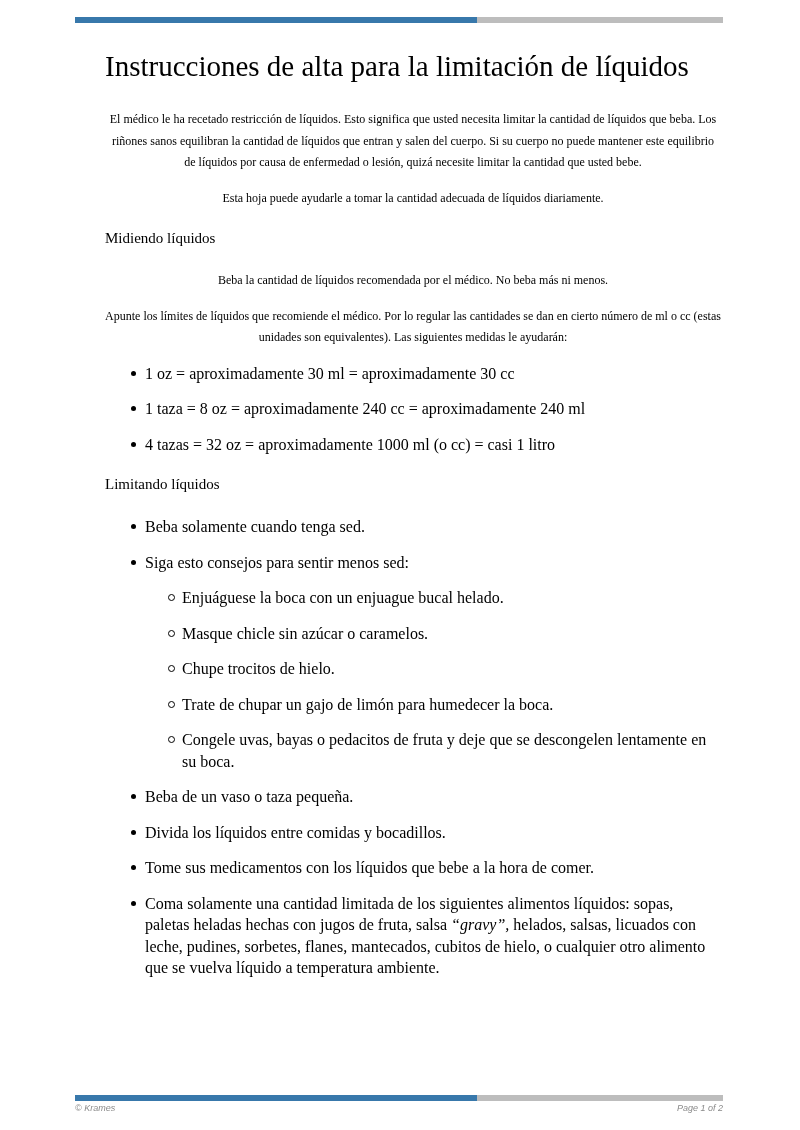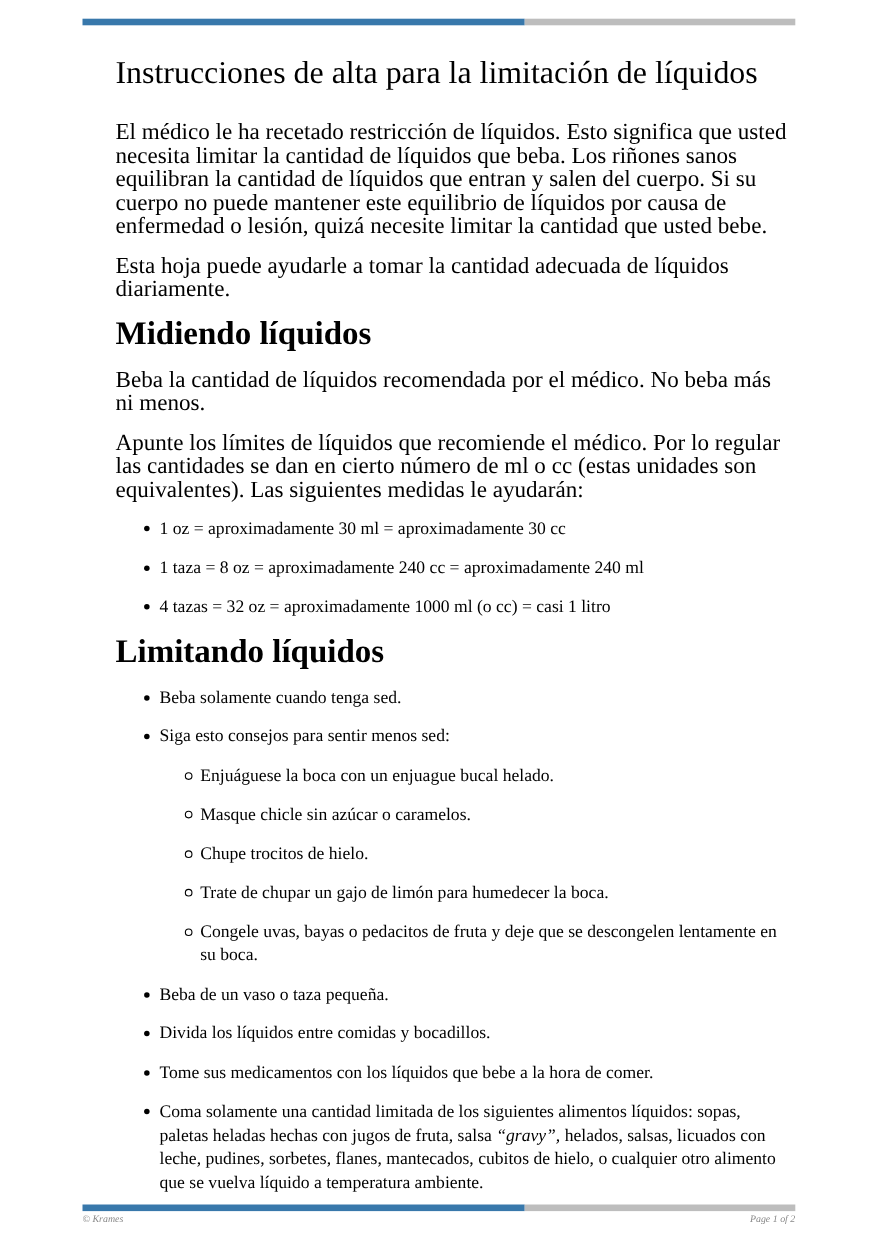--- a/index.html
+++ b/index.html
@@ -33,29 +33,30 @@
     top: 50px;
     width: 616px;
   }
   h1 {
     font-size: 29px;
     line-height: 33px;
     font-weight: normal;
     margin: 0 0 26px 0;
   }
   h2 {
-    font-size: 30px;
+    font-size: 15px;
     line-height: 27px;
-    font-weight: bold;
+    font-weight: normal;
     margin: 16px 0 18px 0;
   }
   p {
-    font-size: 21px;
+    font-size: 12px;
     line-height: 21.5px;
     margin: 0 0 14px 0;
+    text-align: center;
   }
   ul {
     list-style: none;
     margin: 0 0 14px 0;
     padding: 0 0 0 40px;
     font-size: 16px;
     line-height: 21.5px;
   }
   ul.l2 {
     margin: 14px 0 0 0;
@@ -91,21 +92,21 @@
   .footer {
     position: absolute;
     left: 75px;
     width: 648px;
     top: 1095px;
   }
   .footer-row {
     display: flex;
     justify-content: space-between;
     margin-top: 2px;
-    font-family: Liberation Serif, serif;
+    font-family: Liberation Sans, sans-serif;
     font-style: italic;
     font-size: 9px;
     color: #8a8a8a;
   }
 </style>
 </head>
 <body>
 
 <div class="page">
 

